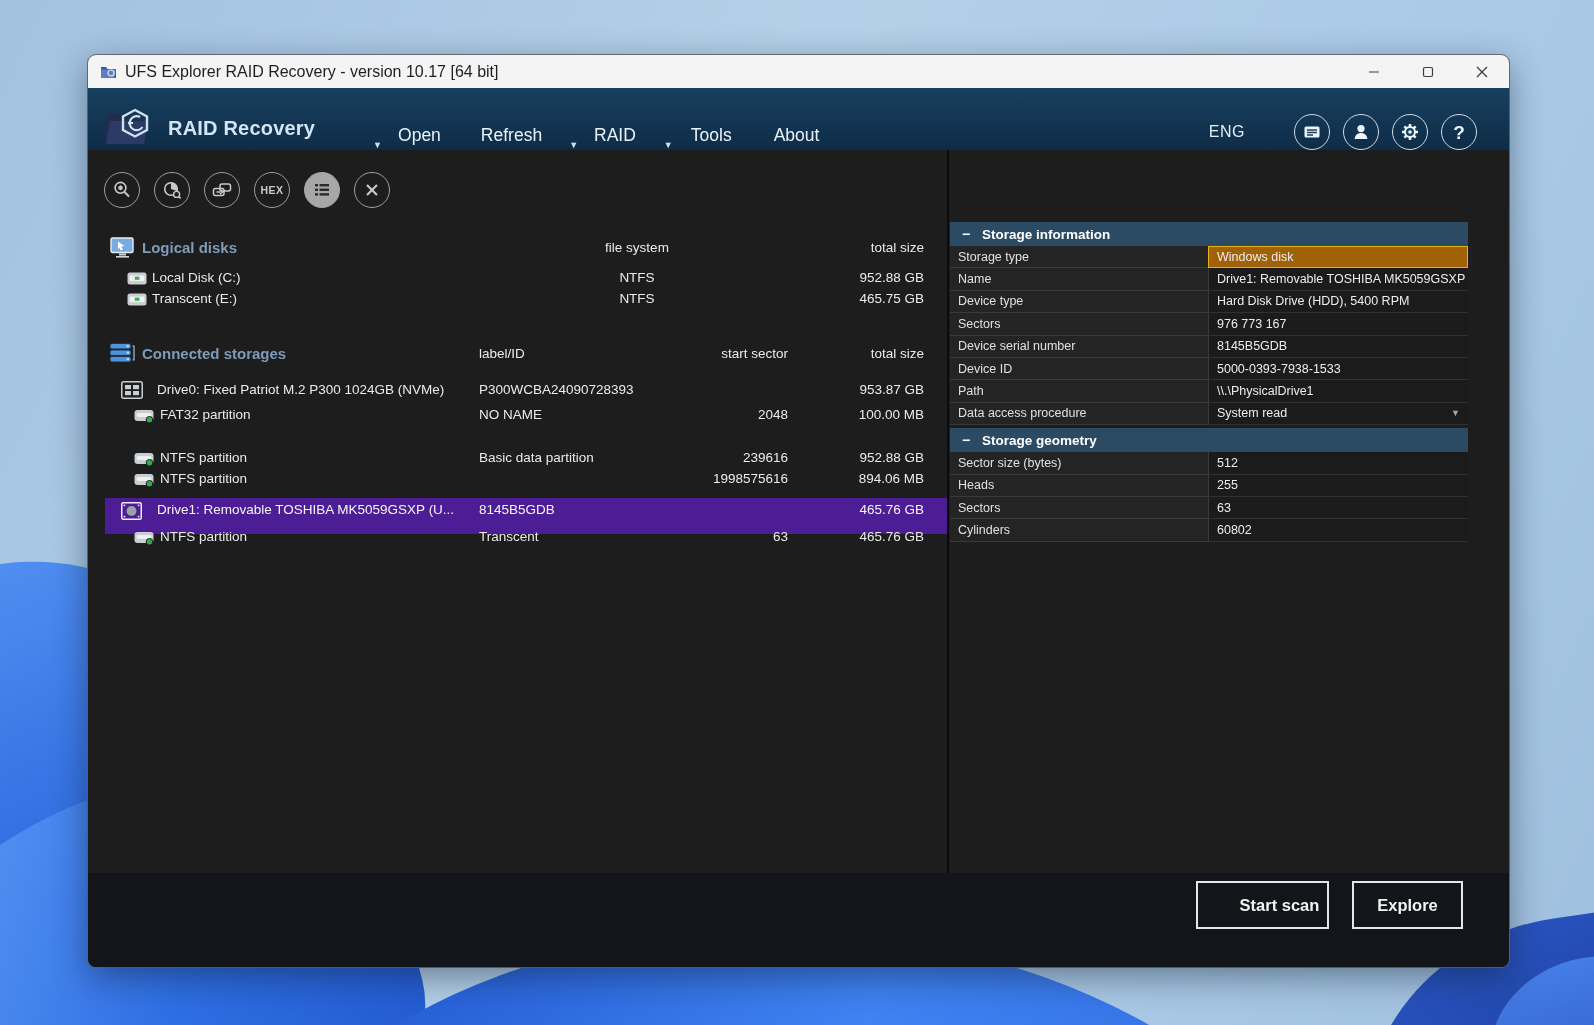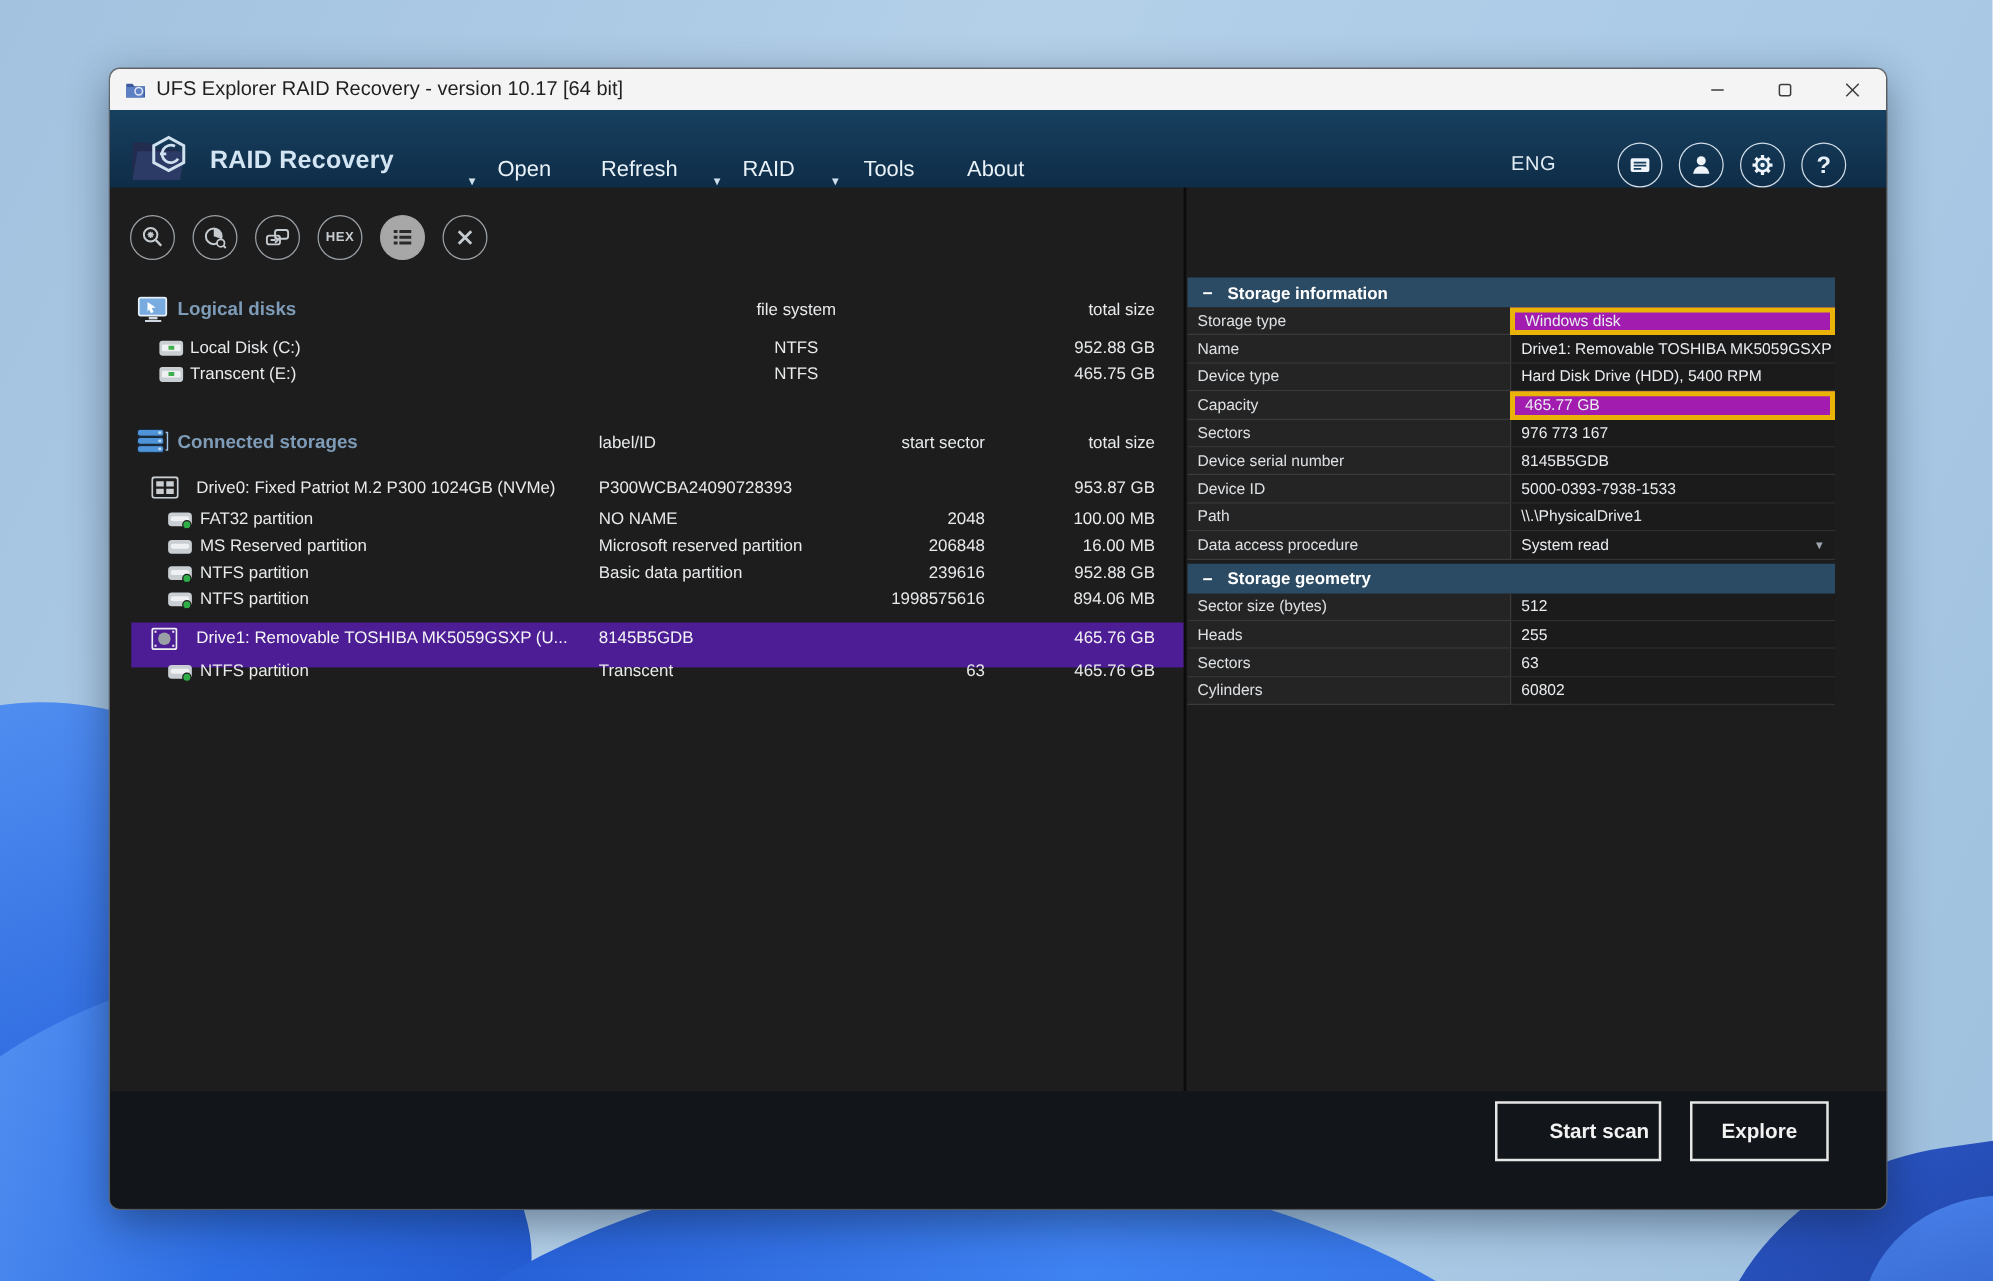--- a/index.html
+++ b/index.html
@@ -67,21 +67,21 @@
   .rightpane{position:absolute;left:861px;top:95px;width:560px;bottom:94px;}
   .itable{position:absolute;left:1px;top:72px;width:518px;}
   .ihead{height:24px;background:#2b4a63;display:flex;align-items:center;color:#fff;font-weight:bold;font-size:13.5px;}
   .ihead .minus{width:14px;margin-left:12px;margin-right:6px;font-weight:bold;color:#fff;font-size:14px;line-height:1;}
   .irow{display:flex;height:22.4px;}
   .ilabel{width:258px;background:#242424;color:#dde1e4;font-size:12.5px;display:flex;align-items:center;
     padding-left:8px;box-sizing:border-box;border-bottom:1px solid #3a3a3a;}
   .ival{flex:1;background:#1b1b1b;color:#e9edf0;font-size:12.5px;display:flex;align-items:center;
     padding-left:8px;box-sizing:border-box;border-bottom:1px solid #313131;border-left:1px solid #3a3a3a;
     white-space:nowrap;overflow:hidden;}
-  .ival.boxed{border:4px solid #eab308;background:#a21caf;text-align:right;}
+  .ival.boxed{border:1px solid #eab308;background:#a16207;text-align:right;}
   .ival .dd{margin-left:auto;margin-right:8px;font-size:9px;color:#9fa6ad;}
   .gap{height:3px;}
   
   .footer{position:absolute;left:0;right:0;bottom:0;height:94px;background:#12151a;}
   .fbtn{position:absolute;top:8px;height:48px;background:transparent;border:2px solid #e6e6e6;color:#f2f2f2;
     font-size:16.5px;font-weight:bold;cursor:pointer;font-family:inherit;}
   .f-start{left:1108px;width:133px;padding-left:40px;}
   .f-explore{left:1264px;width:111px;}
 </style>
 </head>
@@ -320,32 +320,20 @@
             <rect x="2.5" y="5" width="15" height="4" rx="2" fill="#eef0f1"></rect>
             <circle cx="15.5" cy="11.8" r="3.3" fill="#2fae47" stroke="#1d1d1d" stroke-width="1"></circle>
           </svg>
       </span>
       <span class="cell" style="left:72px;">FAT32 partition</span>
       <span class="cell cell-label">NO NAME</span>
       <span class="cell cell-sector">2048</span>
       <span class="cell cell-size">100.00 MB</span>
     </div>
 
-    <div class="lrow" style="top:277px;">
-      <span class="ic" style="left:46px;top:3px;">
-        <svg width="20" height="16" viewBox="0 0 20 16">
-            <rect x="0.5" y="2" width="19" height="11" rx="3" fill="#c9ced2"></rect>
-            <rect x="2.5" y="5" width="15" height="4" rx="2" fill="#eef0f1"></rect>
-          </svg>
-      </span>
-      <span class="cell" style="left:72px;">MS Reserved partition</span>
-      <span class="cell cell-label">Microsoft reserved partition</span>
-      <span class="cell cell-sector">206848</span>
-      <span class="cell cell-size">16.00 MB</span>
-    </div>
 
     <div class="lrow" style="top:298px;">
       <span class="ic" style="left:46px;top:3px;">
         <svg width="20" height="16" viewBox="0 0 20 16">
             <rect x="0.5" y="2" width="19" height="11" rx="3" fill="#c9ced2"></rect>
             <rect x="2.5" y="5" width="15" height="4" rx="2" fill="#eef0f1"></rect>
             <circle cx="15.5" cy="11.8" r="3.3" fill="#2fae47" stroke="#1d1d1d" stroke-width="1"></circle>
           </svg>
       </span>
       <span class="cell" style="left:72px;">NTFS partition</span>
@@ -417,24 +405,20 @@
       </div>
       <div class="irow">
         <div class="ilabel">Name</div>
         <div class="ival">Drive1: Removable TOSHIBA MK5059GSXP (U</div>
       </div>
       <div class="irow">
         <div class="ilabel">Device type</div>
         <div class="ival">Hard Disk Drive (HDD), 5400 RPM</div>
       </div>
       <div class="irow">
-        <div class="ilabel">Capacity</div>
-        <div class="ival boxed">465.77 GB</div>
-      </div>
-      <div class="irow">
         <div class="ilabel">Sectors</div>
         <div class="ival">976 773 167</div>
       </div>
       <div class="irow">
         <div class="ilabel">Device serial number</div>
         <div class="ival">8145B5GDB</div>
       </div>
       <div class="irow">
         <div class="ilabel">Device ID</div>
         <div class="ival">5000-0393-7938-1533</div>

